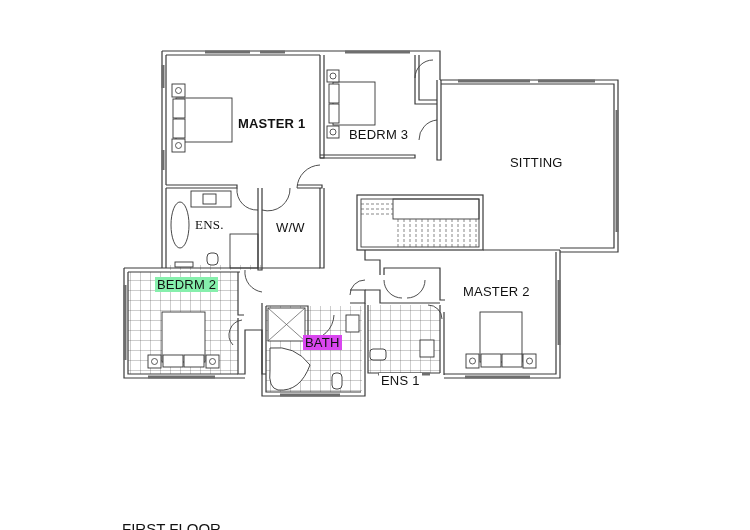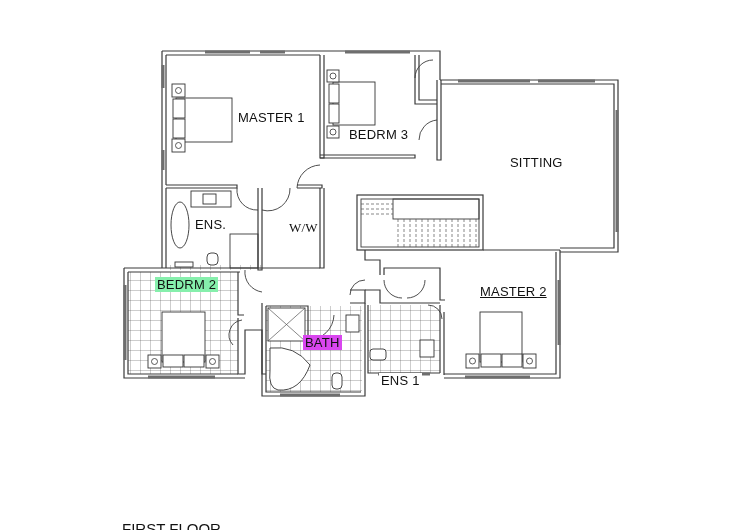--- a/index.html
+++ b/index.html
@@ -197,23 +197,23 @@
     <rect class="furn" x="333" y="82" width="42" height="43"></rect>
     <rect class="furn" x="327" y="70" width="12" height="12"></rect>
     <circle cx="333" cy="76" r="3" fill="none" stroke="#333" stroke-width="0.8"></circle>
     <rect class="furn" x="327" y="126" width="12" height="12"></rect>
     <circle cx="333" cy="132" r="3" fill="none" stroke="#333" stroke-width="0.8"></circle>
     <rect class="furn" x="329" y="84" width="10" height="19"></rect>
     <rect class="furn" x="329" y="104" width="10" height="19"></rect>
   </g>
 </svg>
 
-<div class="lbl" style="left:238px; top:110px;">MASTER 1</div>
+<div class="lbl" style="left:238px; top:116px;font-weight:bold;">MASTER 1</div>
 <div class="lbl" style="left:349px; top:127px;">BEDRM 3</div>
 <div class="lbl" style="left:510px; top:155px;text-align:right;">SITTING</div>
-<div class="lbl" style="left:195px; top:217px;">ENS.</div>
-<div class="lbl" style="left:289px; top:220px;font-family:Liberation Serif, serif;">W/W</div>
+<div class="lbl" style="left:195px; top:217px;font-family:Liberation Serif, serif;">ENS.</div>
+<div class="lbl" style="left:276px; top:220px;">W/W</div>
 <div class="lbl" style="left:155px; top:277px; background:#86efac; padding:0 2px;">BEDRM 2</div>
 <div class="lbl" style="left:303px; top:335px; background:#d946ef; padding:0 2px;">BATH</div>
 <div class="lbl" style="left:379px; top:329px; background:#fff; padding:0 2px;margin-top:44px;">ENS 1</div>
-<div class="lbl" style="left:480px; top:284px;text-decoration:underline;">MASTER 2</div>
+<div class="lbl" style="left:463px; top:284px;">MASTER 2</div>
 
 <div class="title">FIRST FLOOR</div>
 
 </body></html>

